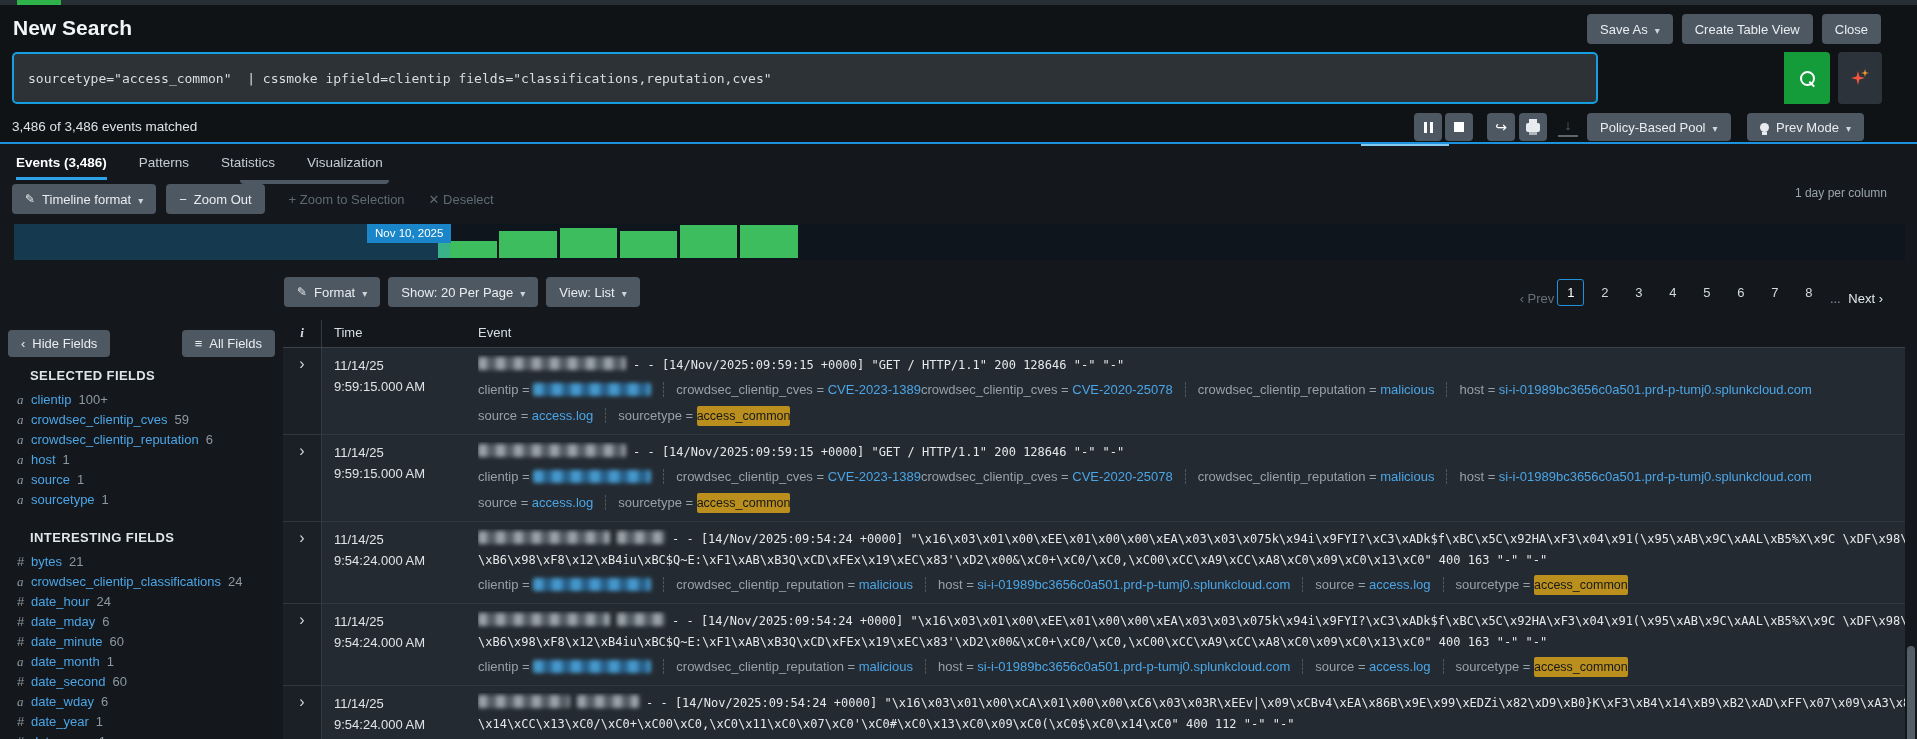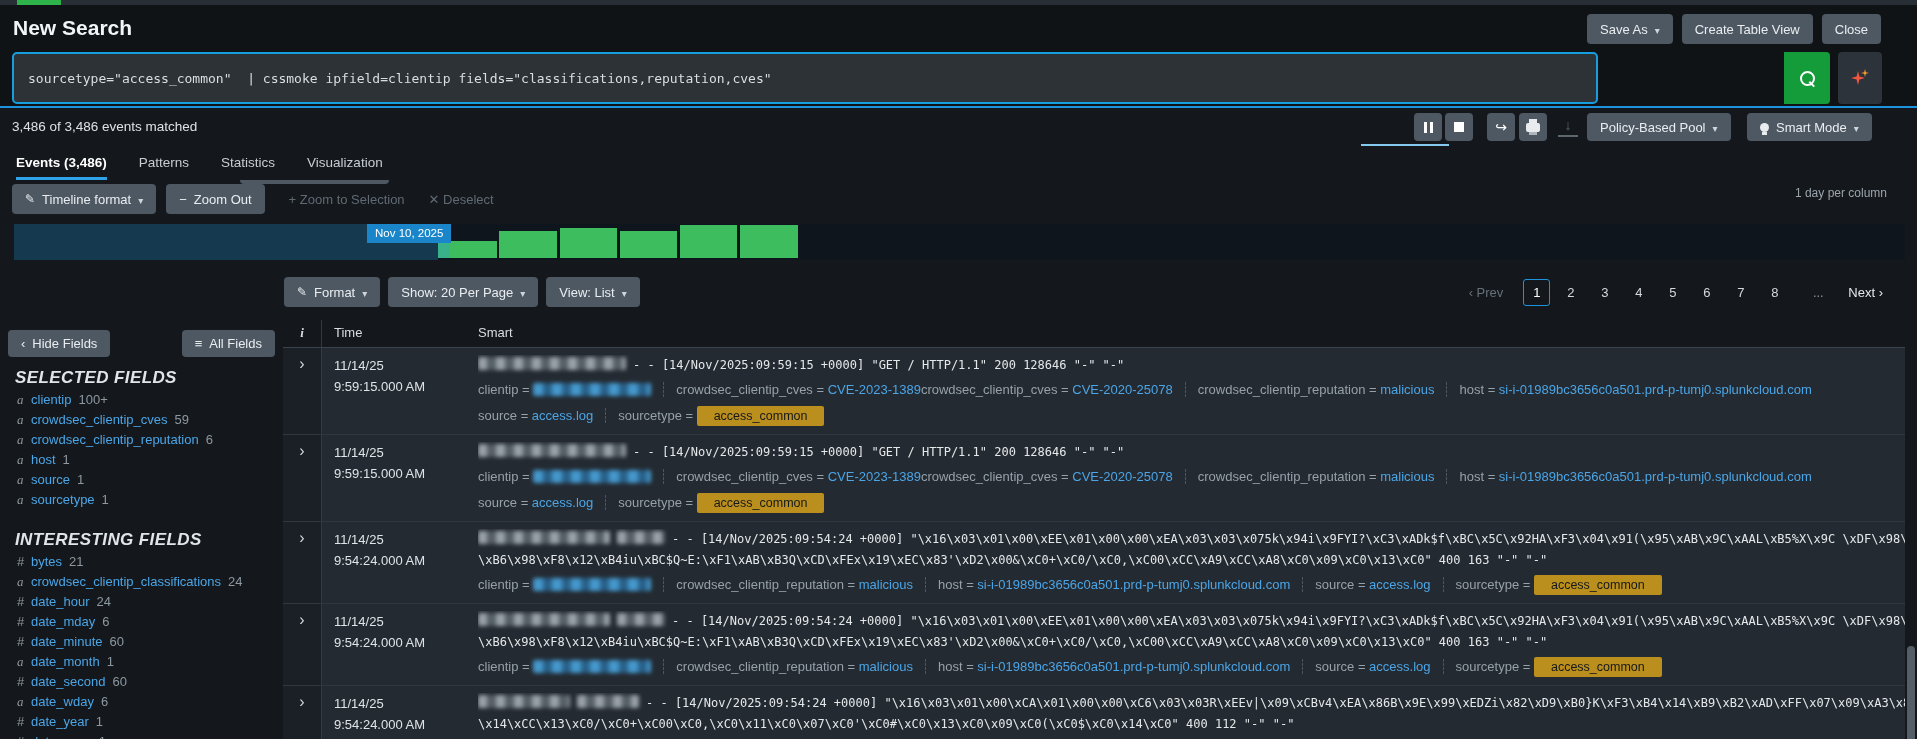--- a/index.html
+++ b/index.html
@@ -5,21 +5,21 @@
   * { box-sizing: border-box; margin: 0; padding: 0; }
   body { background:#000; font-family:"Liberation Sans", sans-serif; }
   .stage { position:relative; width:1917px; height:739px; overflow:hidden;
            background:#14181c; color:#e6eaed; }
 
   
   .topstrip { position:absolute; left:0; top:0; width:1917px; height:5px; background:#272e35; }
   .topstrip .seg { position:absolute; left:17px; top:0; width:44px; height:5px; background:#2eb34b; }
 
   
-  .header-area { position:absolute; left:0; top:5px; width:1917px; height:103px;
+  .header-area { position:absolute; left:0; top:5px; width:1917px; height:139px;
                  background:#0f1316; border-bottom:2px solid #1e93dd; }
   .page-title { position:absolute; left:13px; top:11px; font-size:21px; font-weight:bold; color:#f2f5f7; }
   .top-btns { position:absolute; right:36px; top:9px; display:flex; gap:9px; }
   .btn { background:#4e5863; color:#e9edf0; border:none; border-radius:4px; font-size:13px;
          height:30px; padding:0 13px; display:inline-flex; align-items:center; gap:7px;
          font-family:"Liberation Sans",sans-serif; cursor:pointer; white-space:nowrap; }
   .caret::after { content:"▾"; font-size:10px; color:#cfd6db; }
   .search-input { position:absolute; left:12px; top:47px; width:1586px; height:52px;
                   background:#2d3236; border:2px solid #169fe0; border-radius:5px;
                   color:#d9dee2; font-family:"DejaVu Sans Mono","Liberation Mono",monospace;
@@ -78,36 +78,36 @@
   .tl-band { position:absolute; left:14px; top:224px; width:1891px; height:36px; background:#0f151c; }
   .tl-sel  { position:absolute; left:0; top:0; width:424px; height:36px; background:#15394e; }
   .tl-sliver { position:absolute; left:424px; bottom:2px; width:12px; height:32px; background:#39b289; }
   .tl-bar { position:absolute; bottom:2px; background:#3dbd5d; }
   .tl-tip { position:absolute; left:353px; top:0; height:19px; padding:0 8px; background:#1a86c9;
             color:#fff; font-size:11.5px; line-height:19px; z-index:4; white-space:nowrap; }
 
   
   .res-toolbar { position:absolute; left:284px; top:277px; display:flex; gap:8px; }
   .res-toolbar .btn { height:30px; }
-  .pager { position:absolute; right:34px; top:279px; display:flex; align-items:center; gap:20px; }
+  .pager { position:absolute; right:34px; top:279px; display:flex; align-items:flex-end; gap:3px; }
   .pg-prev { color:#667077; font-size:13px; cursor:default; }
   .pg-prev::before { content:"‹ "; }
   .pg-next { color:#e4e9ec; font-size:13px; cursor:pointer; }
   .pg-next::after { content:" ›"; }
   .page { width:27px; height:27px; line-height:25px; text-align:center; font-size:13px;
           color:#d3d9dd; cursor:pointer; border:1px solid transparent; border-radius:3px; }
   .page.active { border-color:#1e93dd; color:#fff; }
   .ellipsis { color:#8a949b; font-size:13px; width:20px; text-align:center; }
 
   
   .sidebar { position:absolute; left:0; top:320px; width:283px; height:419px; background:#14181c; }
   .sb-btns { position:absolute; left:8px; top:10px; width:267px; display:flex; justify-content:space-between; }
   .sb-btns .btn { height:27px; font-size:13px; }
-  .sb-header { position:absolute; left:15px; font-size:17px; font-weight:bold; color:#dfe5e9;
-               letter-spacing:.4px;font-style:italic; }
+  .sb-header { position:absolute; left:30px; font-size:13px; font-weight:bold; color:#dfe5e9;
+               letter-spacing:.4px; }
   .f-list { position:absolute; left:17px; right:6px; }
   .f-item { height:20px; line-height:20px; font-size:13px; white-space:nowrap; overflow:hidden; }
   .f-prefix { color:#8d98a0; display:inline-block; width:14px; }
   .f-prefix.alpha { font-style:italic; font-family:"Liberation Serif",serif; }
   .f-name { color:#4ba5e6; cursor:pointer; }
   .f-count { color:#8d98a0; margin-left:7px; }
 
   
   .etable { position:absolute; left:283px; top:320px; width:1622px; height:419px; overflow:hidden; }
   .ehead { display:flex; height:28px; background:#14181c; border-bottom:1px solid #3a434c;
@@ -121,21 +121,21 @@
   .erow .c-info { background:#1b2026; padding-top:7px; }
   .chev { color:#cfd6db; font-size:16px; line-height:18px; cursor:pointer; }
   .erow .c-time { padding-top:7px; font-size:13px; color:#dfe4e8; line-height:21px; }
   .erow .c-event { padding:7px 0 6px 10px; overflow:hidden; }
   .rawline { font-family:"DejaVu Sans Mono","Liberation Mono",monospace; font-size:12px;
              line-height:21px; color:#e4e8ea; white-space:pre; overflow:hidden; }
   .fline { height:24px; line-height:24px; font-size:13px; white-space:nowrap; overflow:hidden;
            margin-top:2px; }
   .fname { color:#96a1a9; }
   .flink { color:#4ba5e6; cursor:pointer; }
-  .badge { background:#ba8f1d; color:#15181c; padding:3px 17px; border-radius:2px; font-size:12.5px; }
+  .badge { background:#ba8f1d; color:#15181c; padding:3px 0; border-radius:2px; font-size:12.5px; }
   .fsep { display:inline-block; width:0; height:15px; border-left:1px dashed #4c565e;
           margin:0 12px; vertical-align:-3px; }
   .redact { display:inline-block; height:13px; border-radius:2px; vertical-align:-2px;
             filter:blur(2.2px); }
   .redact.gray { background:repeating-linear-gradient(90deg,#9aa1a8 0 9px,#565f66 9px 18px); }
   .redact.blue { background:repeating-linear-gradient(90deg,#4598cc 0 10px,#29618a 10px 19px); }
   .raw-redact { margin-right:7px; vertical-align:-1px; }
 
   
   .scroll-track { position:absolute; right:0; top:320px; width:12px; height:419px; background:#14181c; }
@@ -198,21 +198,21 @@
     <button class="btn sq-btn" style="left:1519px">
       <span class="ic-print"></span>
     </button>
     <div class="dl-icon">↓</div>
     <button class="btn pool-btn">
       <span>Policy-Based Pool</span>
       <span class="caret"></span>
     </button>
     <button class="btn smart-btn">
       <span class="bulb"></span>
-      <span>Smart Mode</span>
+      <span>Prev Mode</span>
       <span class="caret"></span>
     </button>
     <div class="progress-line"></div>
   </div>
 
   <div class="tabs-row" id="tabs">
       <span class="tab active">Events (3,486)</span>
       <span class="tab">Patterns</span>
       <span class="tab">Statistics</span>
       <span class="tab">Visualization</span>
@@ -311,21 +311,21 @@
         <div class="f-item"><span class="f-prefix alpha">a</span><span class="f-name">date_wday</span><span class="f-count">6</span></div>
         <div class="f-item"><span class="f-prefix">#</span><span class="f-name">date_year</span><span class="f-count">1</span></div>
         <div class="f-item"><span class="f-prefix">#</span><span class="f-name">date_zone</span><span class="f-count">1</span></div>
       </div>
   </div>
 
   <div class="etable">
     <div class="ehead">
       <div class="c-info">i</div>
       <div class="c-time">Time</div>
-      <div class="c-event">Smart</div>
+      <div class="c-event">Event</div>
     </div>
     <div id="rows">
         <div class="erow">
           <div class="c-info"><span class="chev">›</span></div>
           <div class="c-time">
             <div>11/14/25</div>
             <div>9:59:15.000 AM</div>
           </div>
           <div class="c-event">
             <div class="rawline"><span class="redact gray raw-redact" style="width: 148px;"></span><span>- - [14/Nov/2025:09:59:15 +0000] "GET / HTTP/1.1" 200 128646 "-" "-"</span></div>

